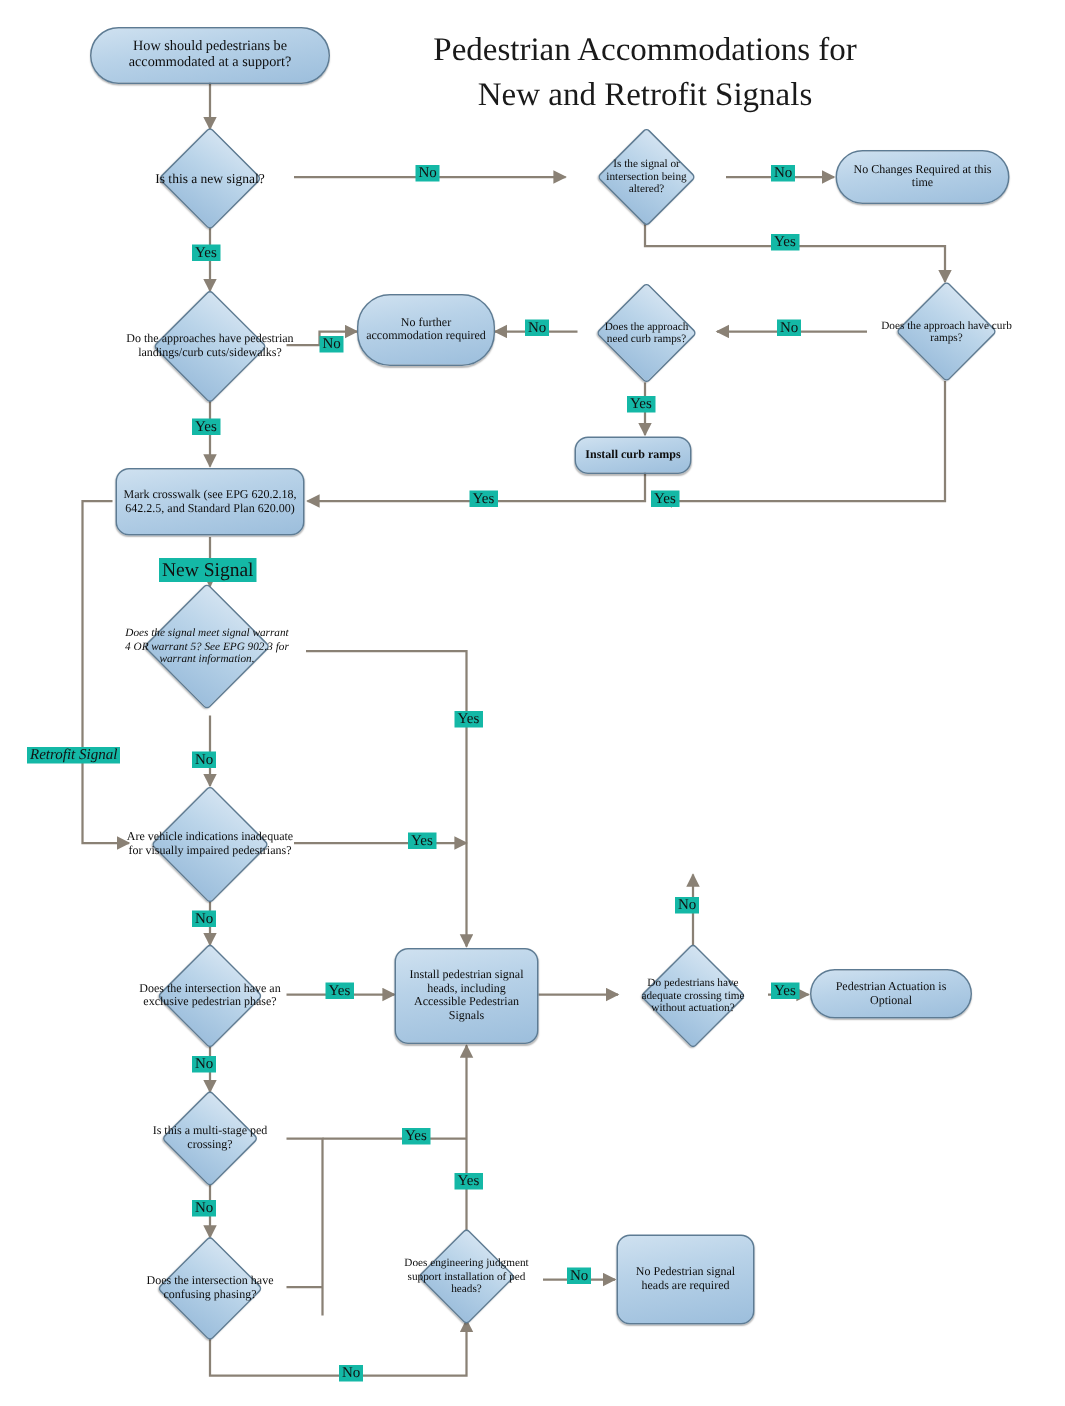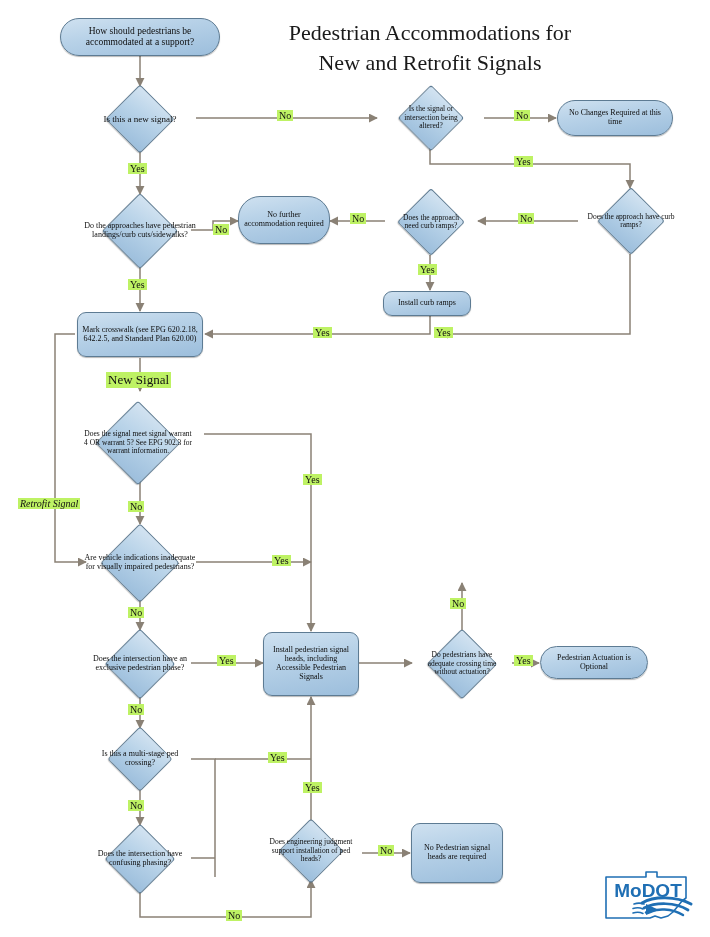--- a/index.html
+++ b/index.html
@@ -24,21 +24,21 @@
 
   
   .dia{background:transparent;border:0;}
   .dia .shape{position:absolute;left:50%;top:50%;transform:translate(-50%,-50%) rotate(45deg);
     background:linear-gradient(170deg,#d3e3f1 0%,#bad4e9 40%,#9cbedc 100%);
     border:1px solid #5d7b93;border-radius:3px;box-shadow:0 1px 1px rgba(0,0,0,.25);}
   .dia .txt{position:relative;z-index:2;}
 
   .title{position:absolute;text-align:center;font-weight:400;color:#1a1a1a;}
 
-  .elabel{position:absolute;color:#111;background:#bef264;padding:0 2px;white-space:nowrap;}
+  .elabel{position:absolute;color:#111;background:#14b8a6;padding:0 2px;white-space:nowrap;}
 
   .logo{position:absolute;}
 </style>
 </head>
 <body>
 
 <div id="canvas">
 
   <div class="title" style="left:230px;top:20px;width:400px;font-size:22px;">
     <div>Pedestrian Accommodations for</div>
@@ -169,34 +169,34 @@
 
   <div class="node dia" style="left:385px;top:188px;width:92px;height:68px;font-size:7.5px;">
     <div class="shape" style="width:46px;height:46px;"></div>
     <span class="txt" style="width:56px;">Does the approach need curb ramps?</span>
   </div>
 
   <div class="node box pill" style="left:238px;top:196px;width:92px;height:48px;font-size:8px;">
     <span class="txt">No further accommodation required</span>
   </div>
 
-  <div class="node box sq" style="left:383px;top:291px;width:88px;height:25px;font-size:8px;">
+  <div class="node box sq" style="left:383px;top:291px;width:78px;height:25px;font-size:8px;font-weight:bold;">
     <span class="txt">Install curb ramps</span>
   </div>
 
   <div class="node dia" style="left:62px;top:194px;width:156px;height:74px;font-size:8px;">
     <div class="shape" style="width:52px;height:52px;"></div>
     <span class="txt" style="width:116px;">Do the approaches have pedestrian landings/curb cuts/sidewalks?</span>
   </div>
 
   <div class="node box sq" style="left:77px;top:312px;width:126px;height:45px;font-size:8px;">
     <span class="txt">Mark crosswalk (see EPG 620.2.18, 642.2.5, and Standard Plan 620.00)</span>
   </div>
 
-  <div class="node dia" style="left:70px;top:400px;width:136px;height:86px;font-size:7.5px;">
+  <div class="node dia" style="left:70px;top:388px;width:136px;height:86px;font-size:7.5px;font-style:italic;">
     <div class="shape" style="width:58px;height:58px;"></div>
     <span class="txt" style="width:110px;">Does the signal meet signal warrant 4 OR warrant 5? See EPG 902.3 for warrant information.</span>
   </div>
 
   <div class="node dia" style="left:66px;top:524px;width:148px;height:78px;font-size:8px;">
     <div class="shape" style="width:54px;height:54px;"></div>
     <span class="txt" style="width:112px;">Are vehicle indications inadequate for visually impaired pedestrians?</span>
   </div>
 
   <div class="node dia" style="left:72px;top:630px;width:136px;height:68px;font-size:8px;">
@@ -230,35 +230,14 @@
 
   <div class="node box sq" style="left:411px;top:823px;width:92px;height:60px;font-size:8px;">
     <span class="txt">No Pedestrian signal heads are required</span>
   </div>
 
 
   <div class="node box pill" style="left:540px;top:646px;width:108px;height:33px;font-size:8px;">
     <span class="txt">Pedestrian Actuation is Optional</span>
   </div>
 
-  <div class="logo" style="left:598px;top:866px;width:100px;height:62px;">
-    <svg viewBox="0 0 200 124" width="100" height="62">
-
-      <path d="M16,22 L96,22 L96,12 L118,12 L118,22 L176,22 L176,64
-               L168,70 L160,80 L150,92 L140,100 L126,104 L114,100
-               L104,104 L92,104 L76,104 L60,104 L46,104 L34,104
-               L22,104 L16,104 Z" fill="#ffffff" stroke="#1f6fb4" stroke-width="3.2" stroke-linejoin="round"></path>
-
-      <g fill="none" stroke="#1f6fb4" stroke-linecap="round">
-        <path d="M88,74 C112,60 156,60 186,76" stroke-width="6"></path>
-        <path d="M92,84 C116,72 154,72 180,88" stroke-width="5.5"></path>
-        <path d="M96,93 C118,84 148,84 170,98" stroke-width="5"></path>
-        <path d="M72,76 C78,74 86,74 92,76" stroke-width="3.4"></path>
-        <path d="M70,85 C76,83 84,83 90,86" stroke-width="3.2"></path>
-        <path d="M70,94 C76,92 84,92 90,95" stroke-width="3"></path>
-      </g>
-      <path d="M96,76 L122,88 L96,98 Z" fill="#1f6fb4"></path>
-
-      <text x="100" y="62" text-anchor="middle" font-family="Liberation Sans, sans-serif" font-size="38" font-weight="bold" fill="#1f6fb4">MoDOT</text>
-    </svg>
-  </div>
 
 </div>
 
 </body></html>

